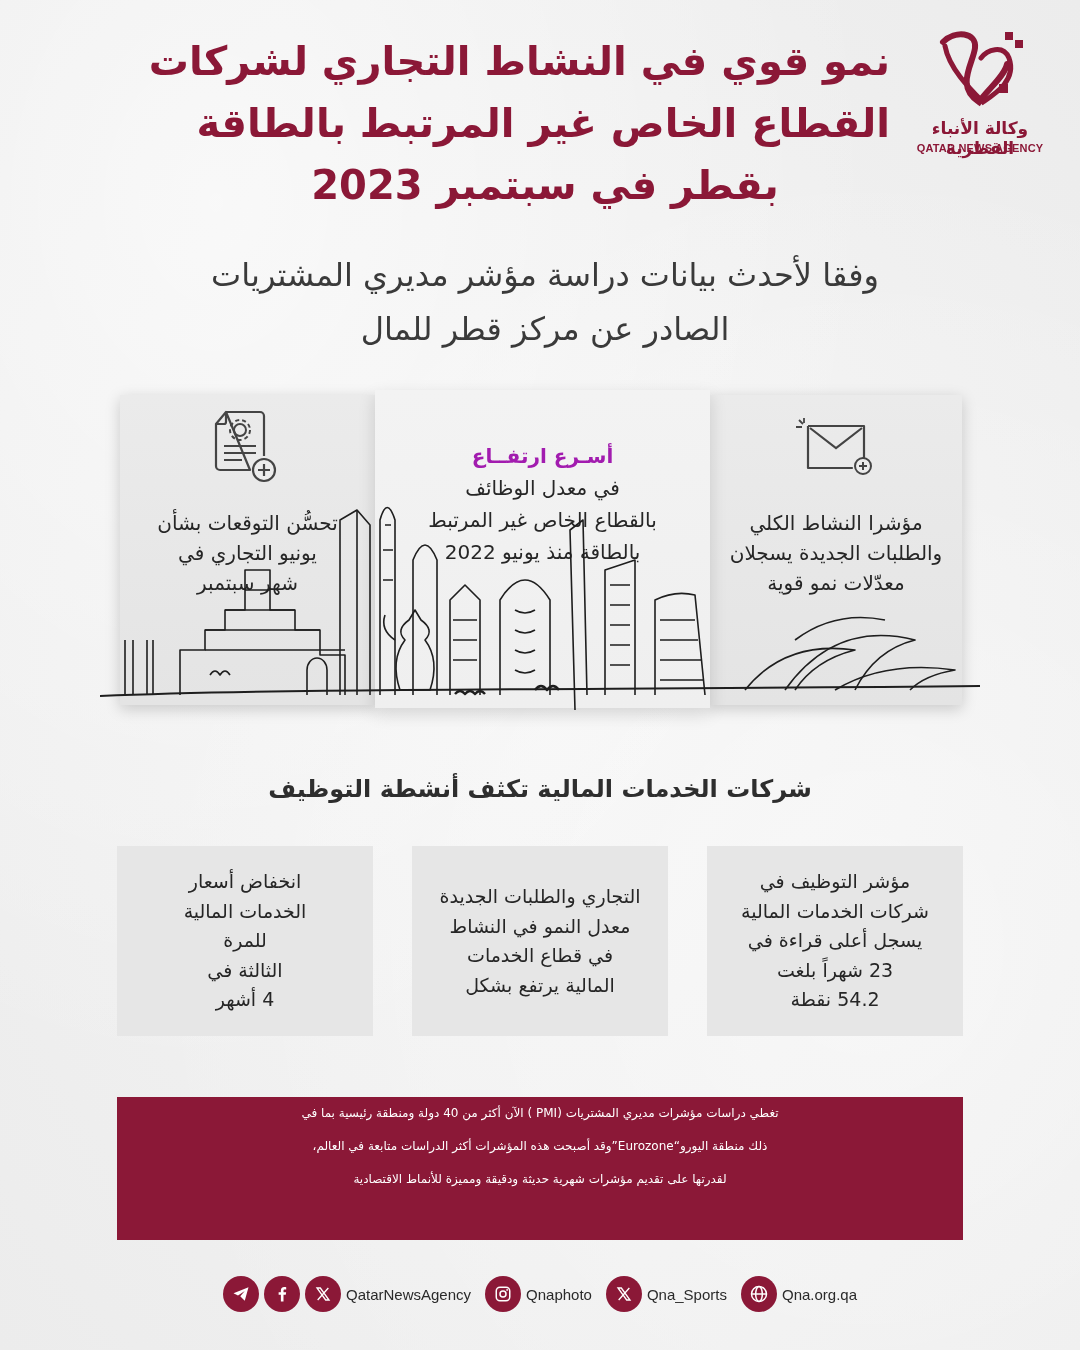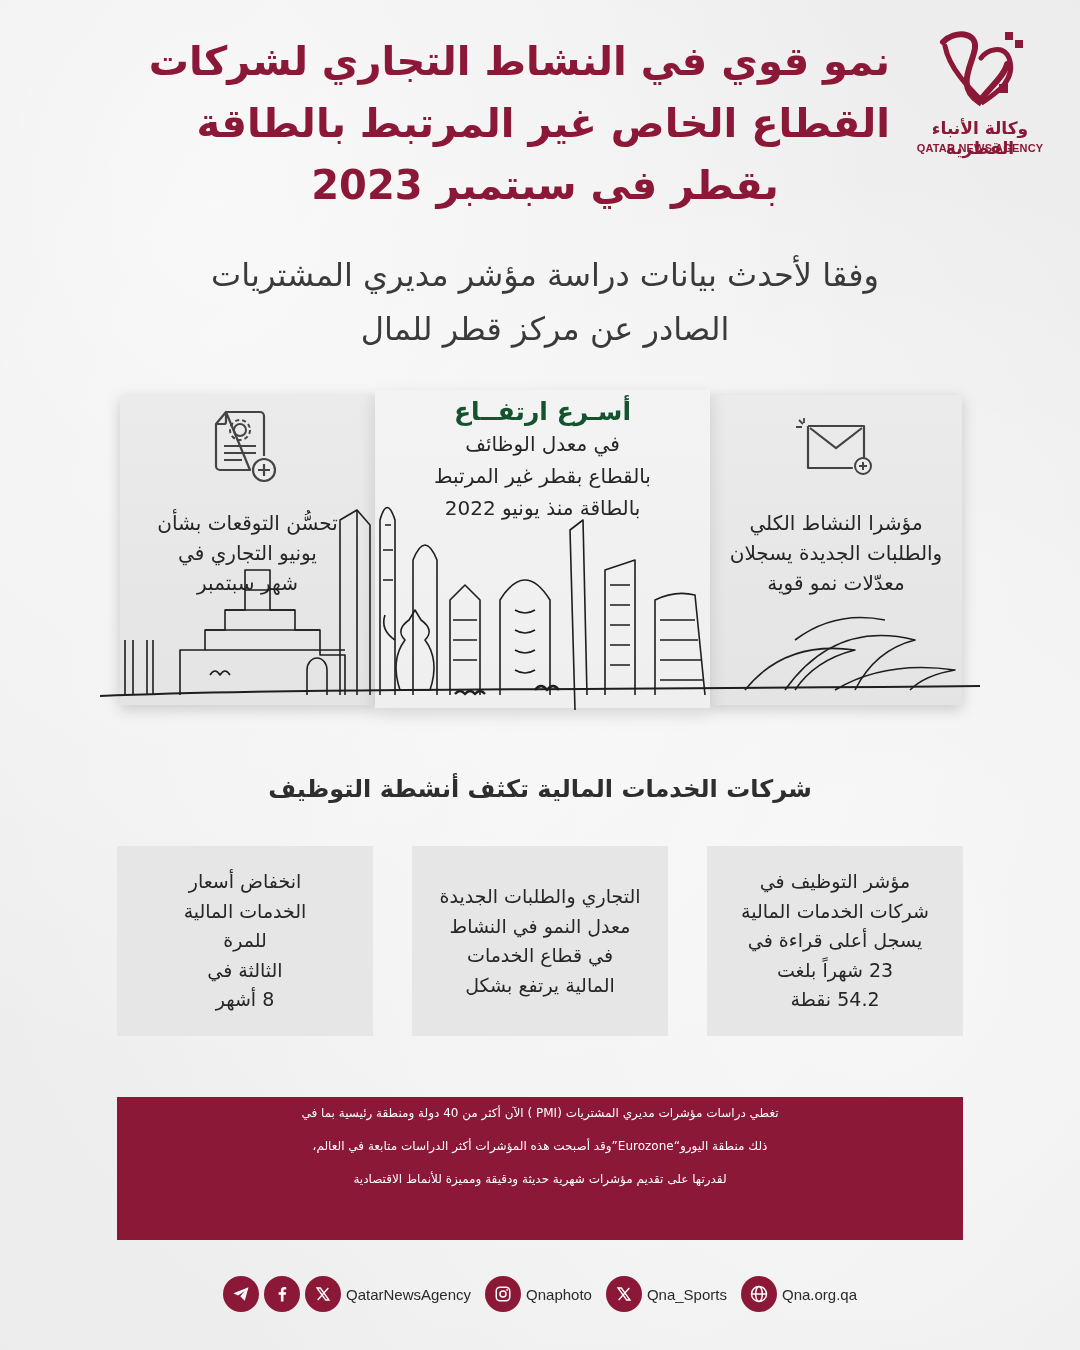--- a/index.html
+++ b/index.html
@@ -34,21 +34,21 @@
 
   .subtitle { left: 200px; top: 248px; width: 690px; text-align: center;
     color: #3a3a3a; font-size: 32px; line-height: 54px; }
 
   
   .panel { background: linear-gradient(#ebebeb, #e4e4e4);
     box-shadow: 0 4px 14px rgba(0,0,0,0.18); }
   .panel-mid { background: linear-gradient(#f3f3f3, #efefef);
     box-shadow: 0 6px 16px rgba(0,0,0,0.14); }
   .card-text { text-align: center; color: #262626; font-size: 20px; line-height: 30px; }
-  .accent { color: #14532d; font-weight: bold; font-size: 25px; }
+  .accent { color: #a21caf; font-weight: bold; font-size: 20px; margin-top: 44px; }
 
   .skyline { left: 95px; top: 490px; width: 890px; height: 230px; direction: ltr; }
 
   .section-title { left: 150px; top: 775px; width: 780px; text-align: center;
     font-size: 24px; font-weight: bold; color: #2e2e2e; }
 
   .bcard { background: #e6e6e6; top: 846px; height: 190px; width: 256px;
     display: flex; align-items: center; justify-content: center; }
   .bcard .card-text { font-size: 19px; line-height: 29.5px; padding: 0 10px; }
 
@@ -107,21 +107,21 @@
 </div>
 <div class="abs card-text" style="left:120px; top:508px; width:255px;">
   <div>تحسُّن التوقعات بشأن</div>
   <div>يونيو التجاري في</div>
   <div>شهر سبتمبر</div>
 </div>
 
 <div class="abs card-text" style="left:375px; top:396px; width:335px; line-height:32px;">
   <div class="accent">أسـرع ارتفــاع</div>
   <div>في معدل الوظائف</div>
-  <div>بالقطاع بقطر غير المرتبط</div>
+  <div>بالقطاع الخاص غير المرتبط</div>
   <div>بالطاقة منذ يونيو 2022</div>
 </div>
 
 <div class="abs" style="left:796px; top:418px; width:80px; height:58px;">
   <svg width="80" height="58" viewBox="0 0 80 58">
     <path d="M3 2 L7 6 M0 9 H6 M8 0 V5" stroke="#444" stroke-width="1.8"></path>
     <path d="M12 8 H68 V40 M56 50 H12 Z" fill="none" stroke="#444" stroke-width="2.2" stroke-linejoin="round"></path>
     <path d="M12 8 V50" stroke="#444" stroke-width="2.2"></path>
     <path d="M14 10 L40 30 L66 10" fill="none" stroke="#444" stroke-width="2.2"></path>
     <circle cx="67" cy="48" r="8" fill="#ececec" stroke="#444" stroke-width="2"></circle>
@@ -193,21 +193,21 @@
     <div>في قطاع الخدمات</div>
     <div>المالية يرتفع بشكل</div>
   </div>
 </div>
 <div class="abs bcard" style="left:117px;">
   <div class="card-text">
     <div>انخفاض أسعار</div>
     <div>الخدمات المالية</div>
     <div>للمرة</div>
     <div>الثالثة في</div>
-    <div>8 أشهر</div>
+    <div>4 أشهر</div>
   </div>
 </div>
 
 <div class="abs note">
   <div>
     <div>تغطي دراسات مؤشرات مديري المشتريات (PMI ) الآن أكثر من 40 دولة ومنطقة رئيسية بما في</div>
     <div>ذلك منطقة اليورو“Eurozone”وقد أصبحت هذه المؤشرات أكثر الدراسات متابعة في العالم،</div>
     <div>لقدرتها على تقديم مؤشرات شهرية حديثة ودقيقة ومميزة للأنماط الاقتصادية</div>
   </div>
 </div>

